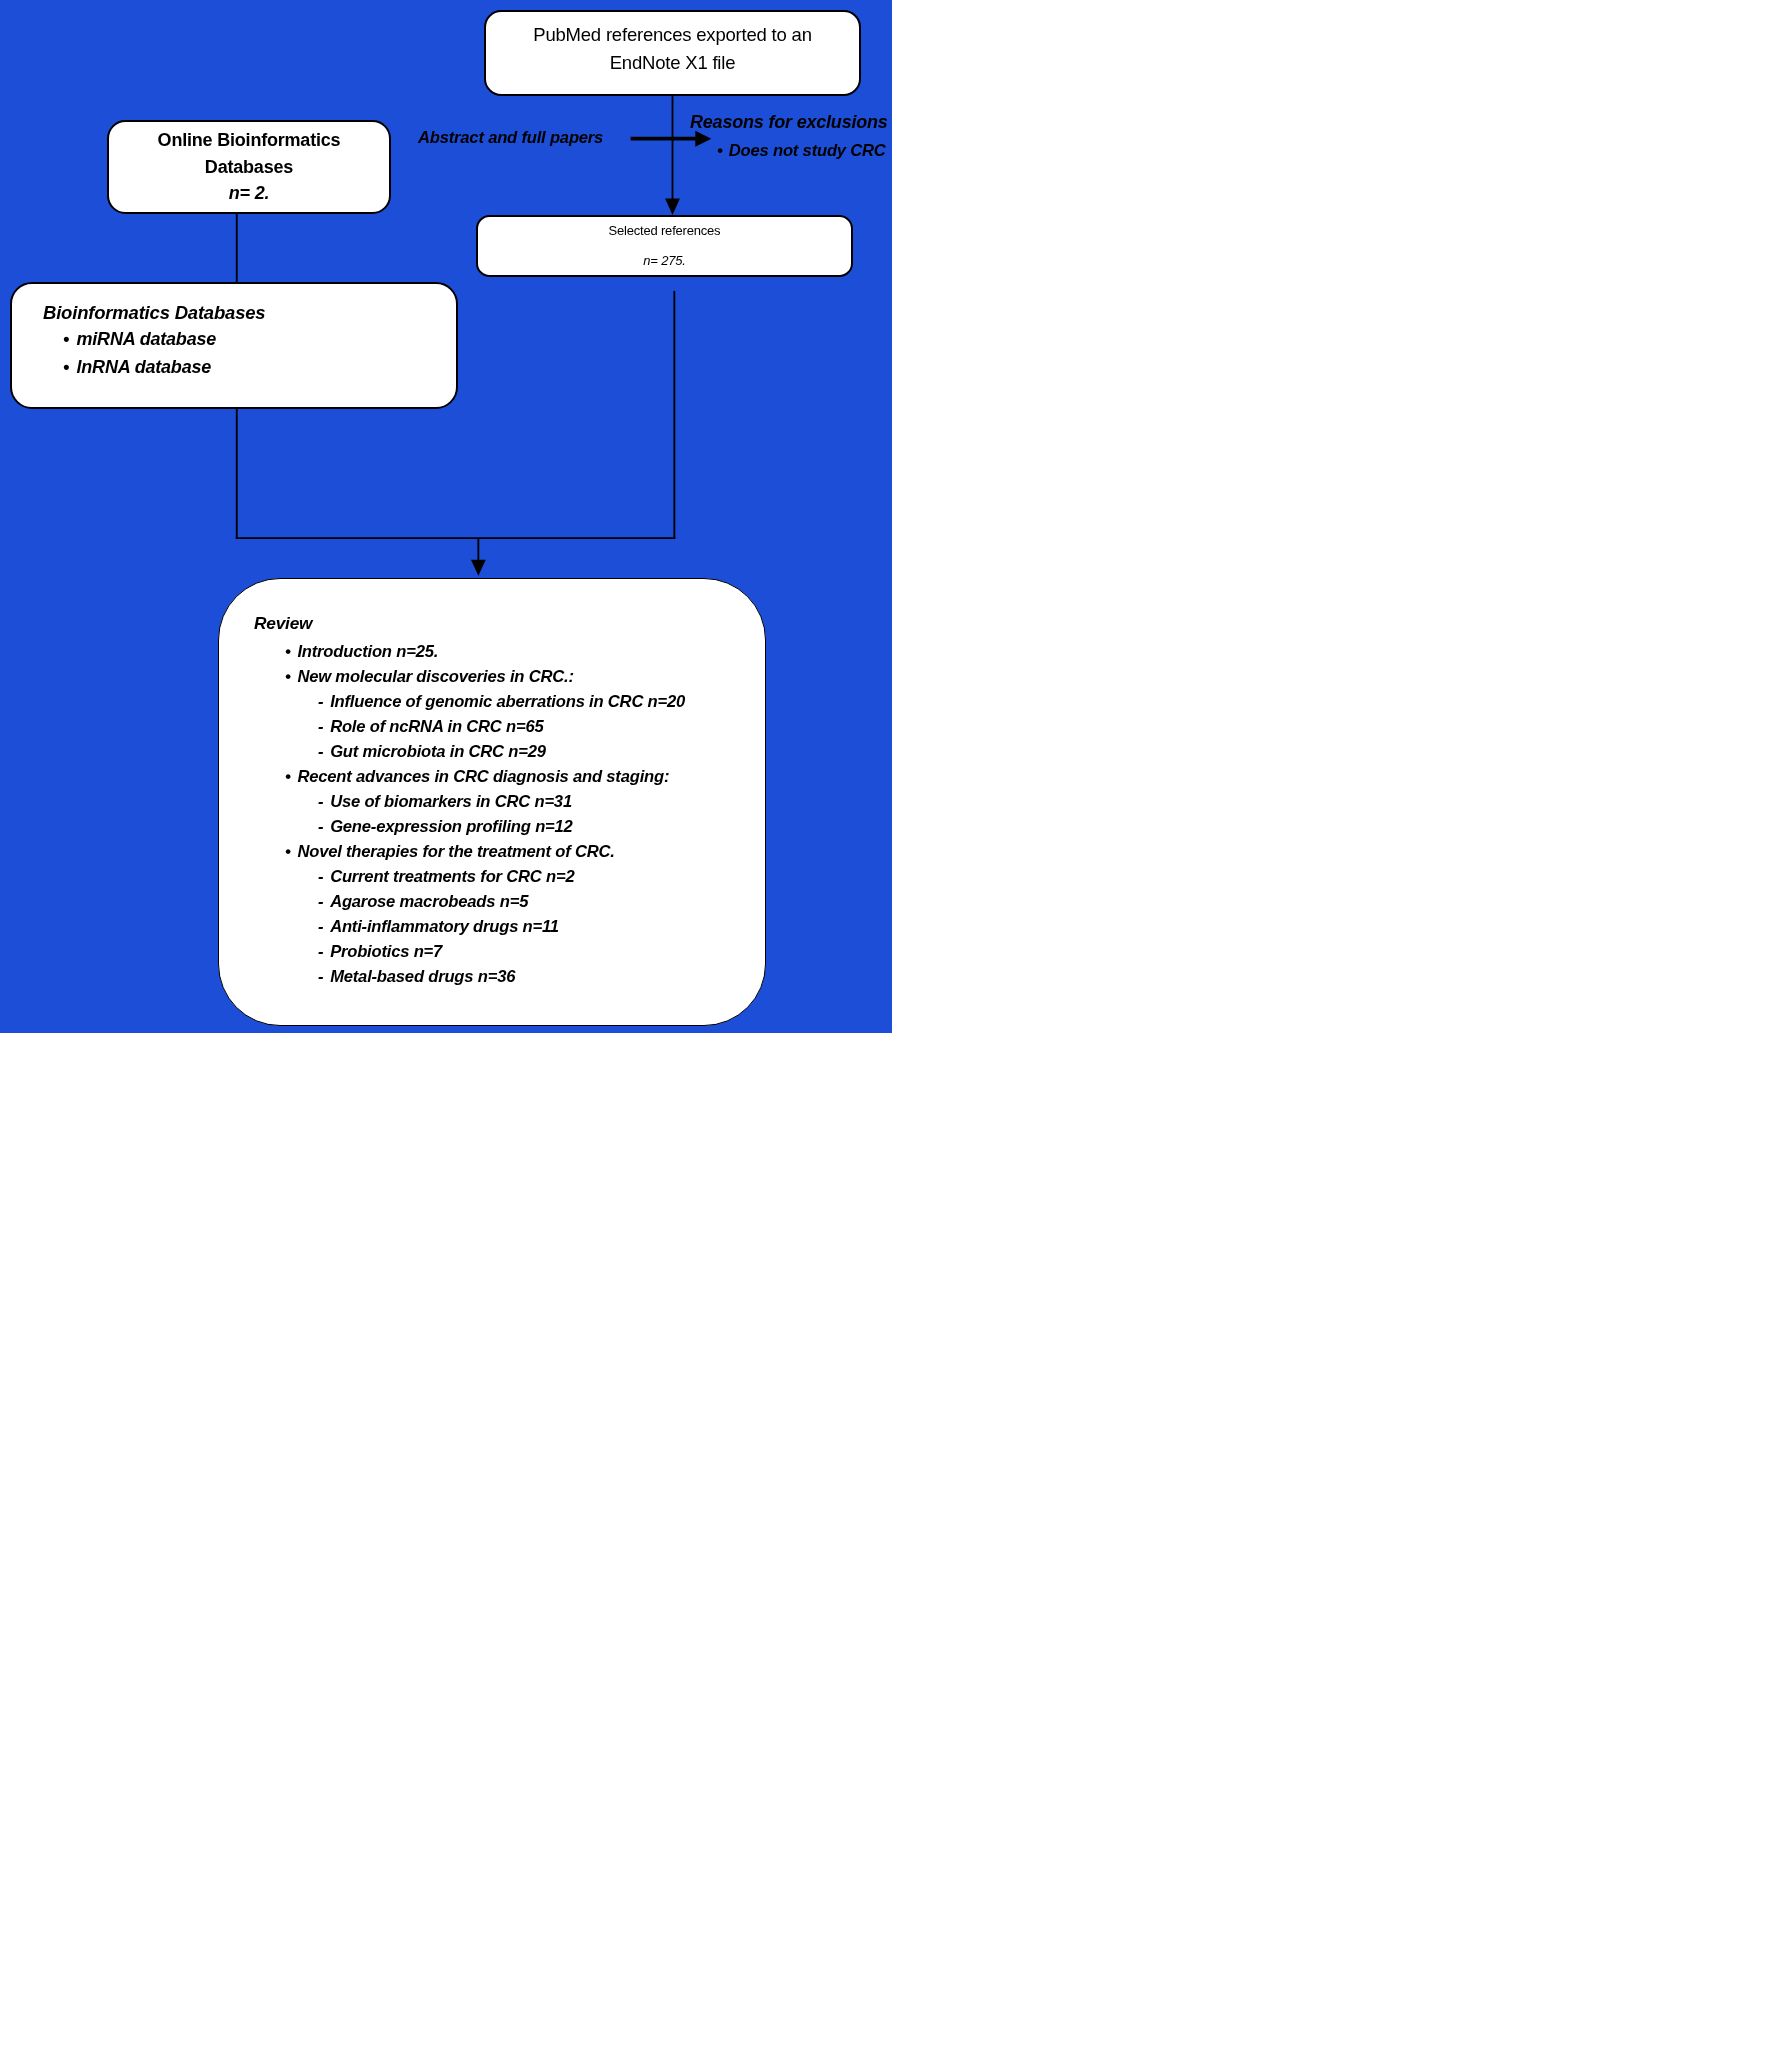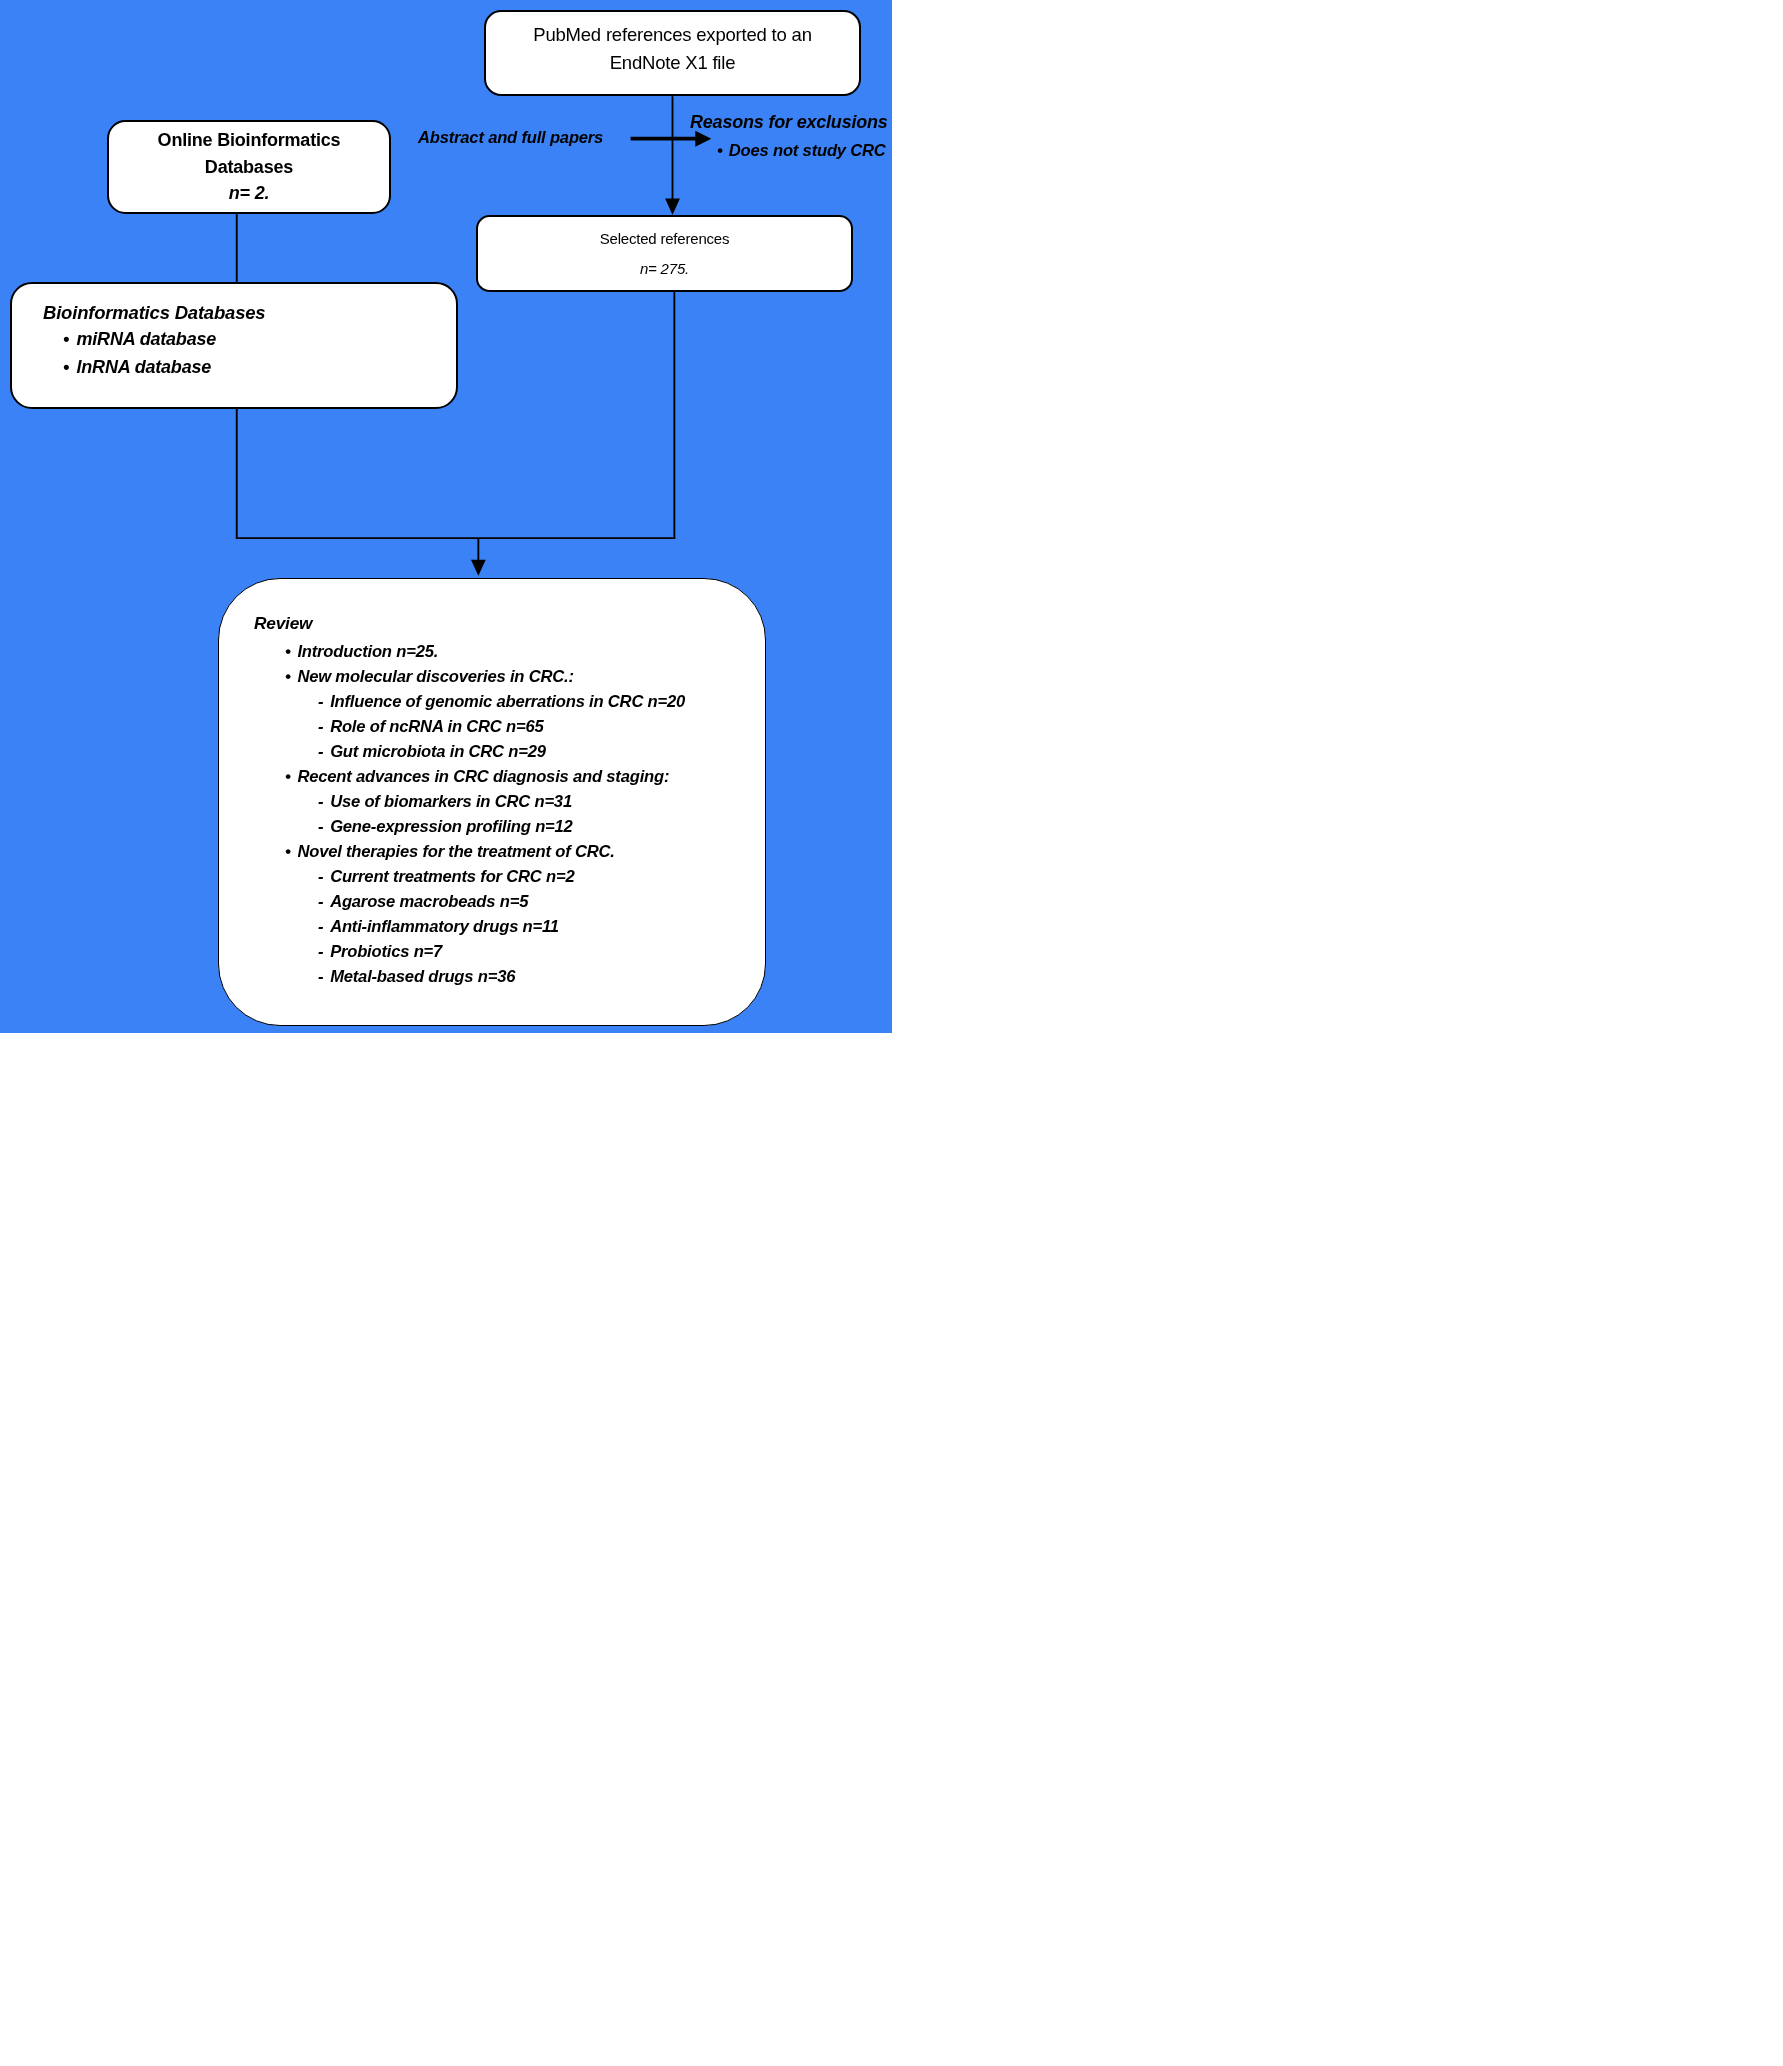--- a/index.html
+++ b/index.html
@@ -1,31 +1,31 @@
 <!DOCTYPE html>
 <html style="font-size:10px"><head>
 <meta charset="utf-8">
 <style>
   html,body{margin:0;padding:0;background:#ffffff;}
   .canvas{
-    position:relative;width:892px;height:1033px;background:#3b82f6;
+    position:relative;width:892px;height:1033px;background:#1d4ed8;
     font-family:"Liberation Sans",sans-serif;color:#000;letter-spacing:-0.2px;
     overflow:hidden;
   }
   svg.connectors{position:absolute;left:0;top:0;width:892px;height:1033px;}
 
   .box{position:absolute;background:#fff;border:2.5px solid #000;box-sizing:border-box;}
   .centered{display:flex;flex-direction:column;align-items:center;text-align:center;}
 
   .box-pubmed{left:484px;top:10px;width:377px;height:86px;border-radius:17.3px;
     font-size:18.5px;font-weight:500;line-height:28px;padding-top:8.6px;}
   .box-online{left:107px;top:120px;width:284px;height:94px;border-radius:18.5px;
     font-size:18px;font-weight:700;line-height:26.5px;justify-content:center;}
-  .box-selected{left:476px;top:215px;width:377px;height:77px;border-radius:13.6px;
-    font-size:15px;font-weight:500;line-height:30px;justify-content:center;}
+  .box-selected{left:476px;top:215px;width:377px;height:62px;border-radius:13.6px;
+    font-size:13px;font-weight:500;line-height:30px;justify-content:center;}
   .box-biodb{left:10px;top:282px;width:448px;height:127px;border-radius:22px;
     font-size:18px;}
   .box-review{left:218px;top:578px;width:548px;height:448px;border-radius:62px;
     border-width:1.8px;font-size:16.6px;}
 
   .n-line{font-style:italic;}
 
   .biodb-inner{padding:17.3px 0 0 31px;text-align:left;}
   .biodb-title{font-weight:700;font-style:italic;font-size:18.5px;line-height:23.4px;}
   .biodb-bullet{font-weight:700;font-style:italic;margin-left:20px;line-height:28px;}

